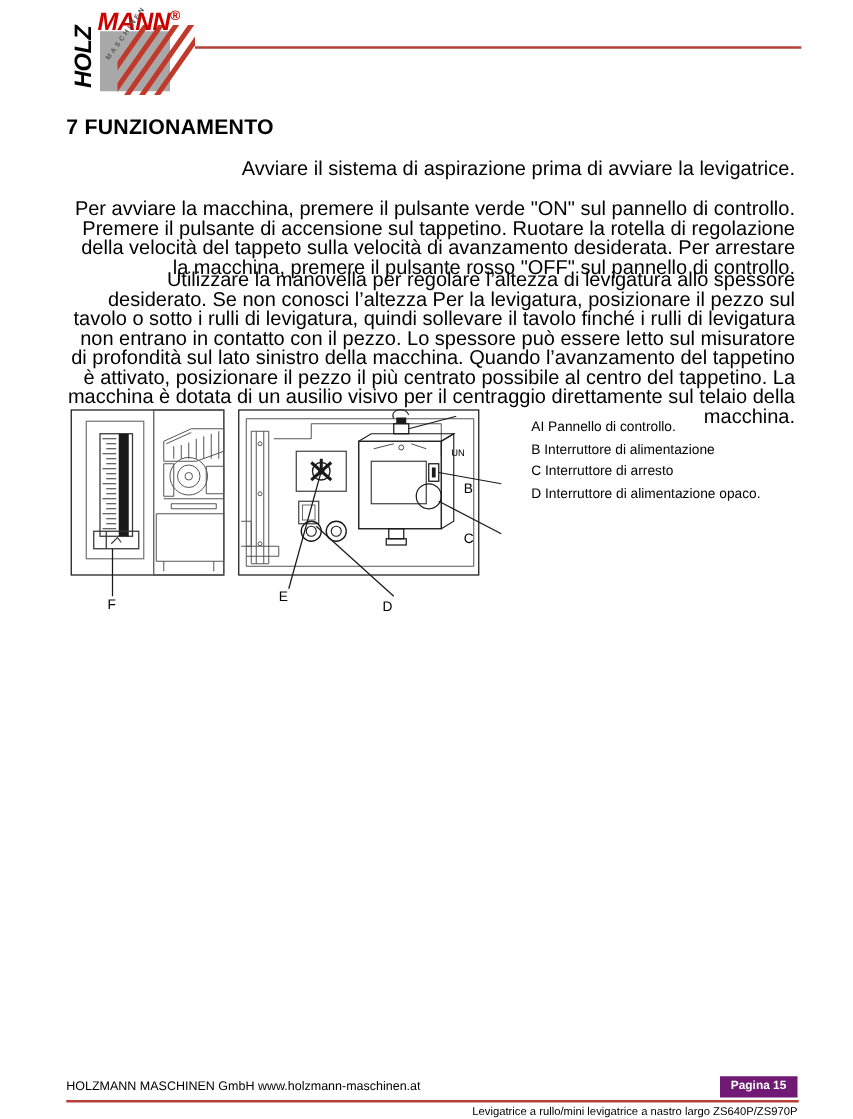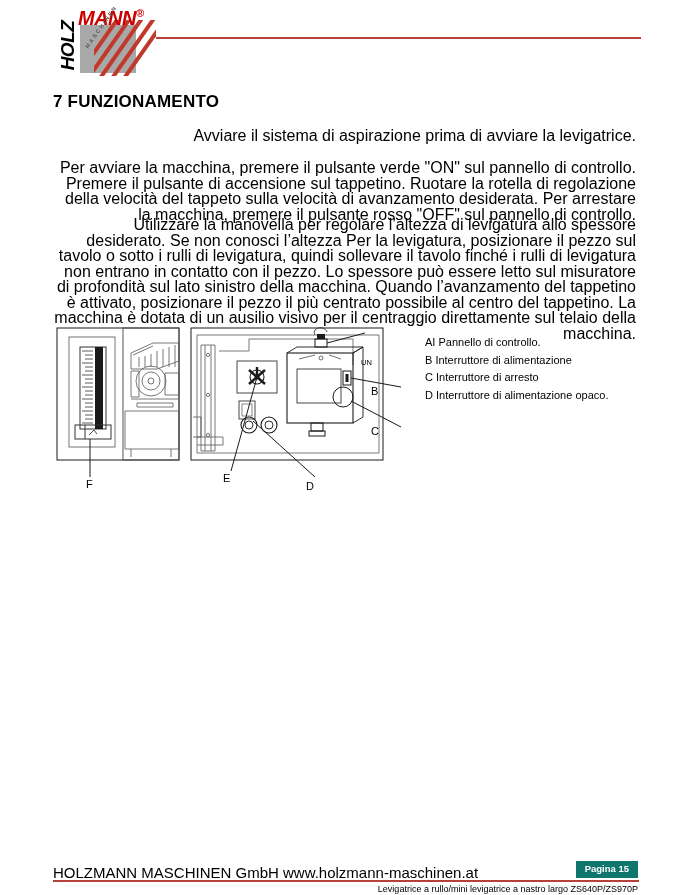--- a/index.html
+++ b/index.html
@@ -157,36 +157,36 @@
     font-size: 11px;
     line-height: 17.5px;
   }
   .legend .gap { height: 10px; }
 
   
   .footer-text {
     position: absolute;
     left: 53px;
     top: 864px;
-    font-size: 15px;
+    font-size: 10px;
     text-align: right;
   }
   .footer-rule {
     position: absolute;
     left: 53px;
     top: 880px;
     width: 586px;
     height: 1.5px;
     background: #b5413a;
   }
   .page-badge {
     position: absolute;
     right: 44px;
     top: 861px;
-    background: #0f766e;
+    background: #701a75;
     color: #ffffff;
     font-size: 9.5px;
     font-weight: bold;
     padding: 2px 9px 3px 9px;
     line-height: 12px;
     text-align: center;
   }
   .footer-sub {
     position: absolute;
     right: 44px;

